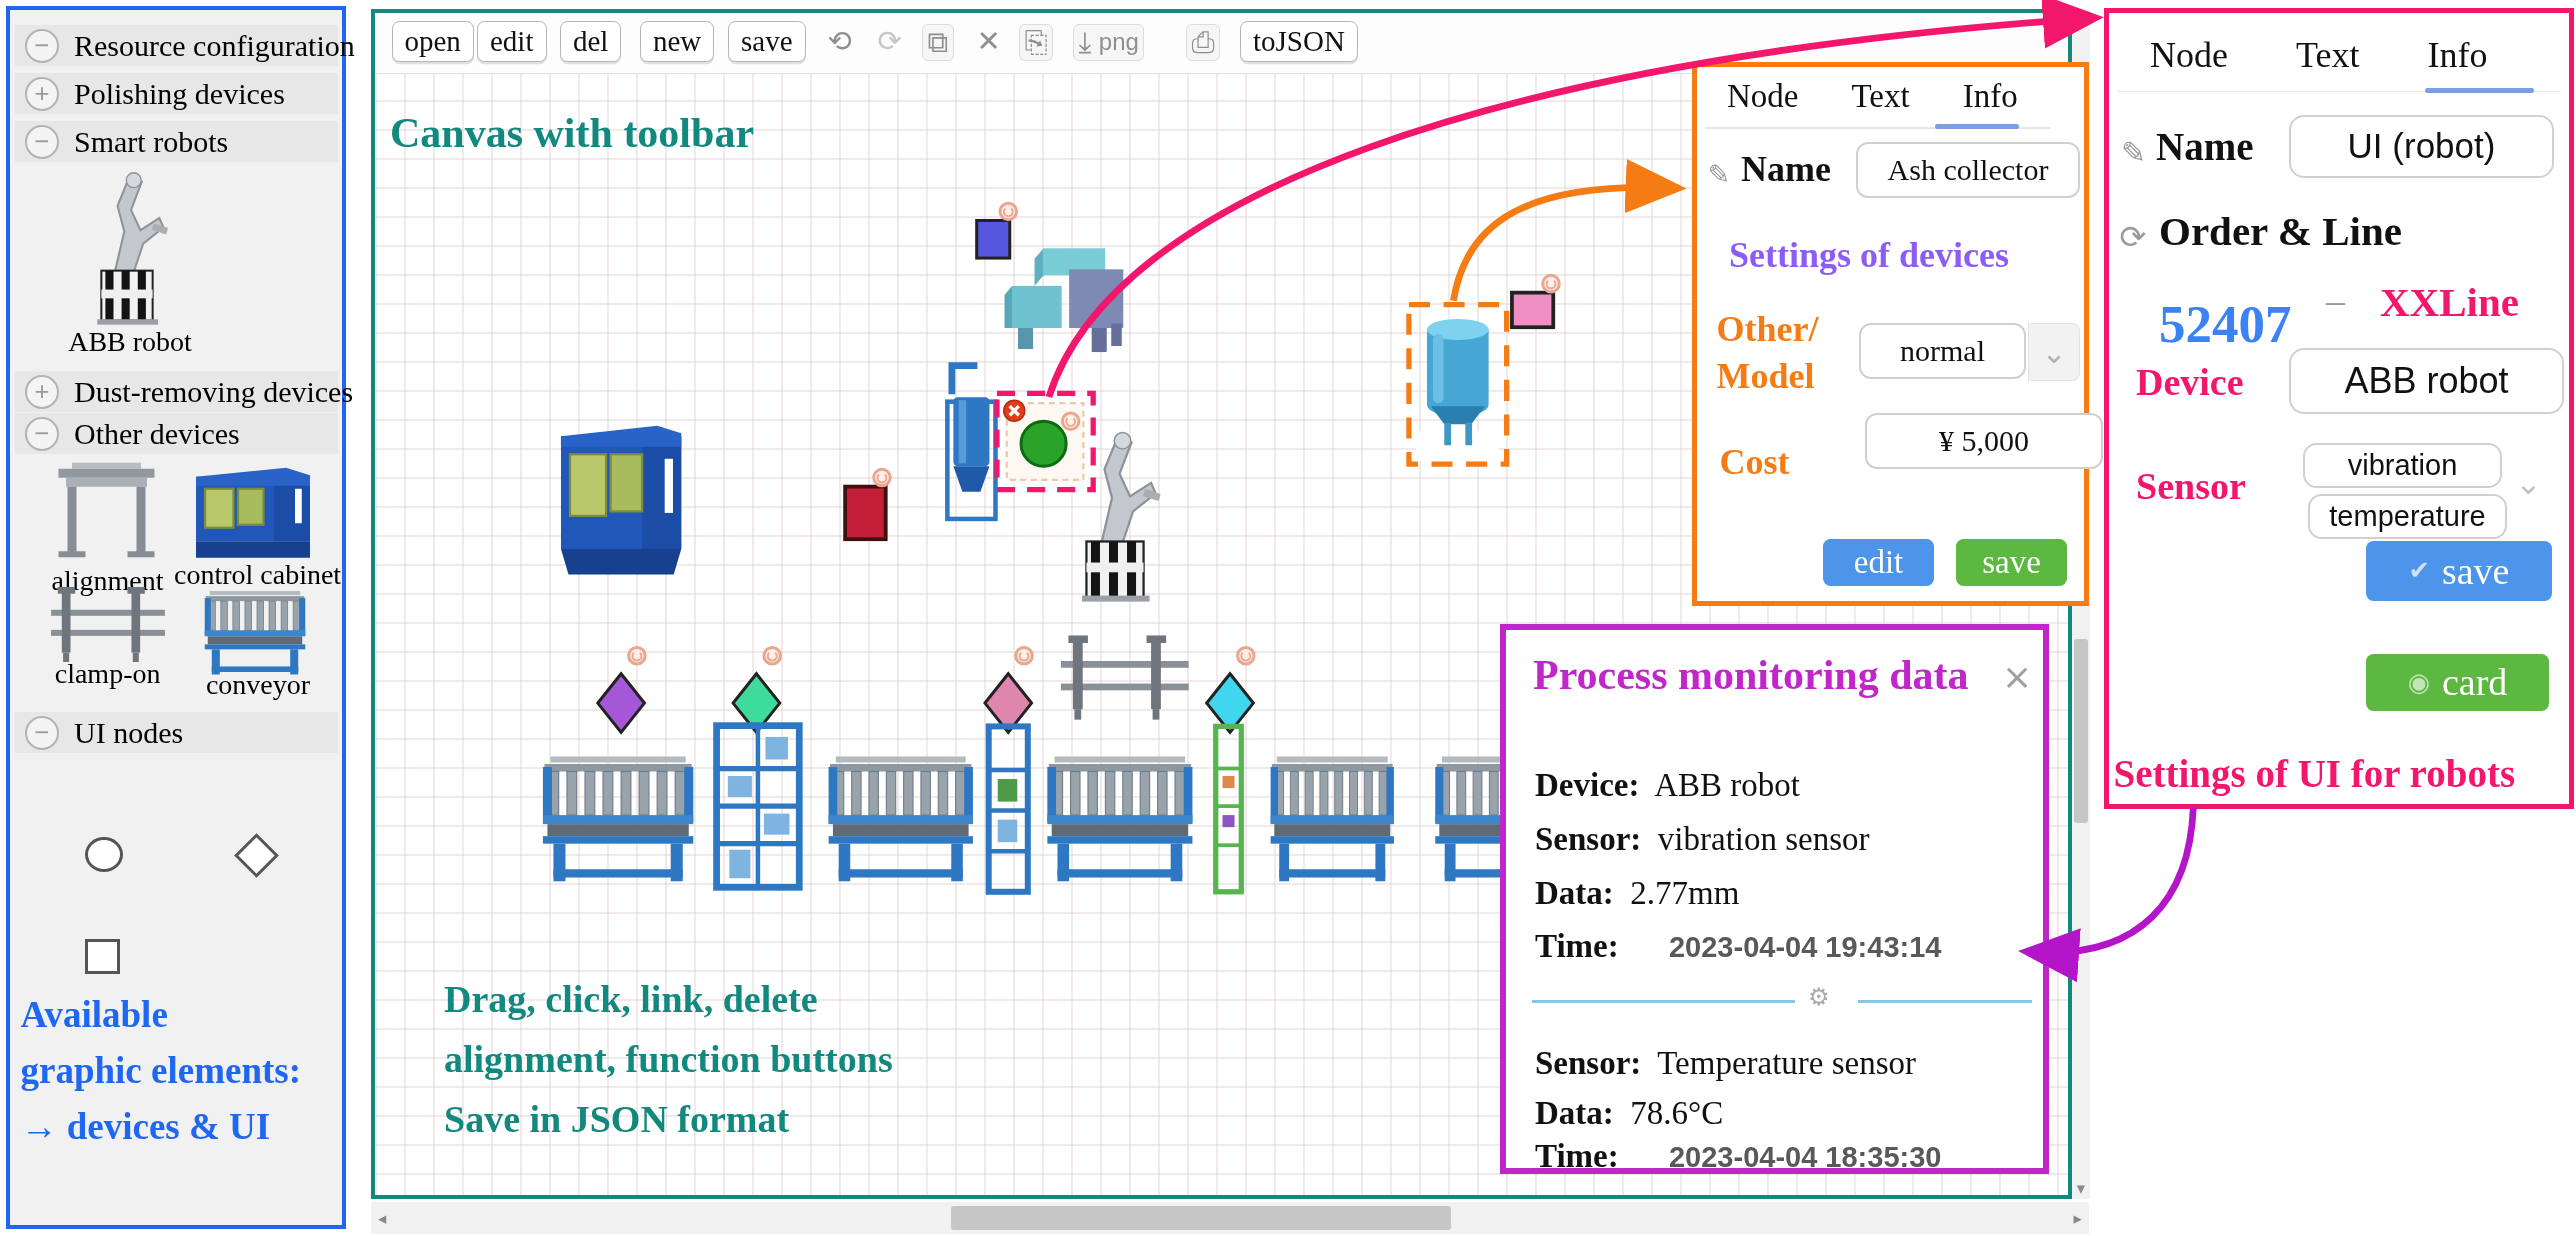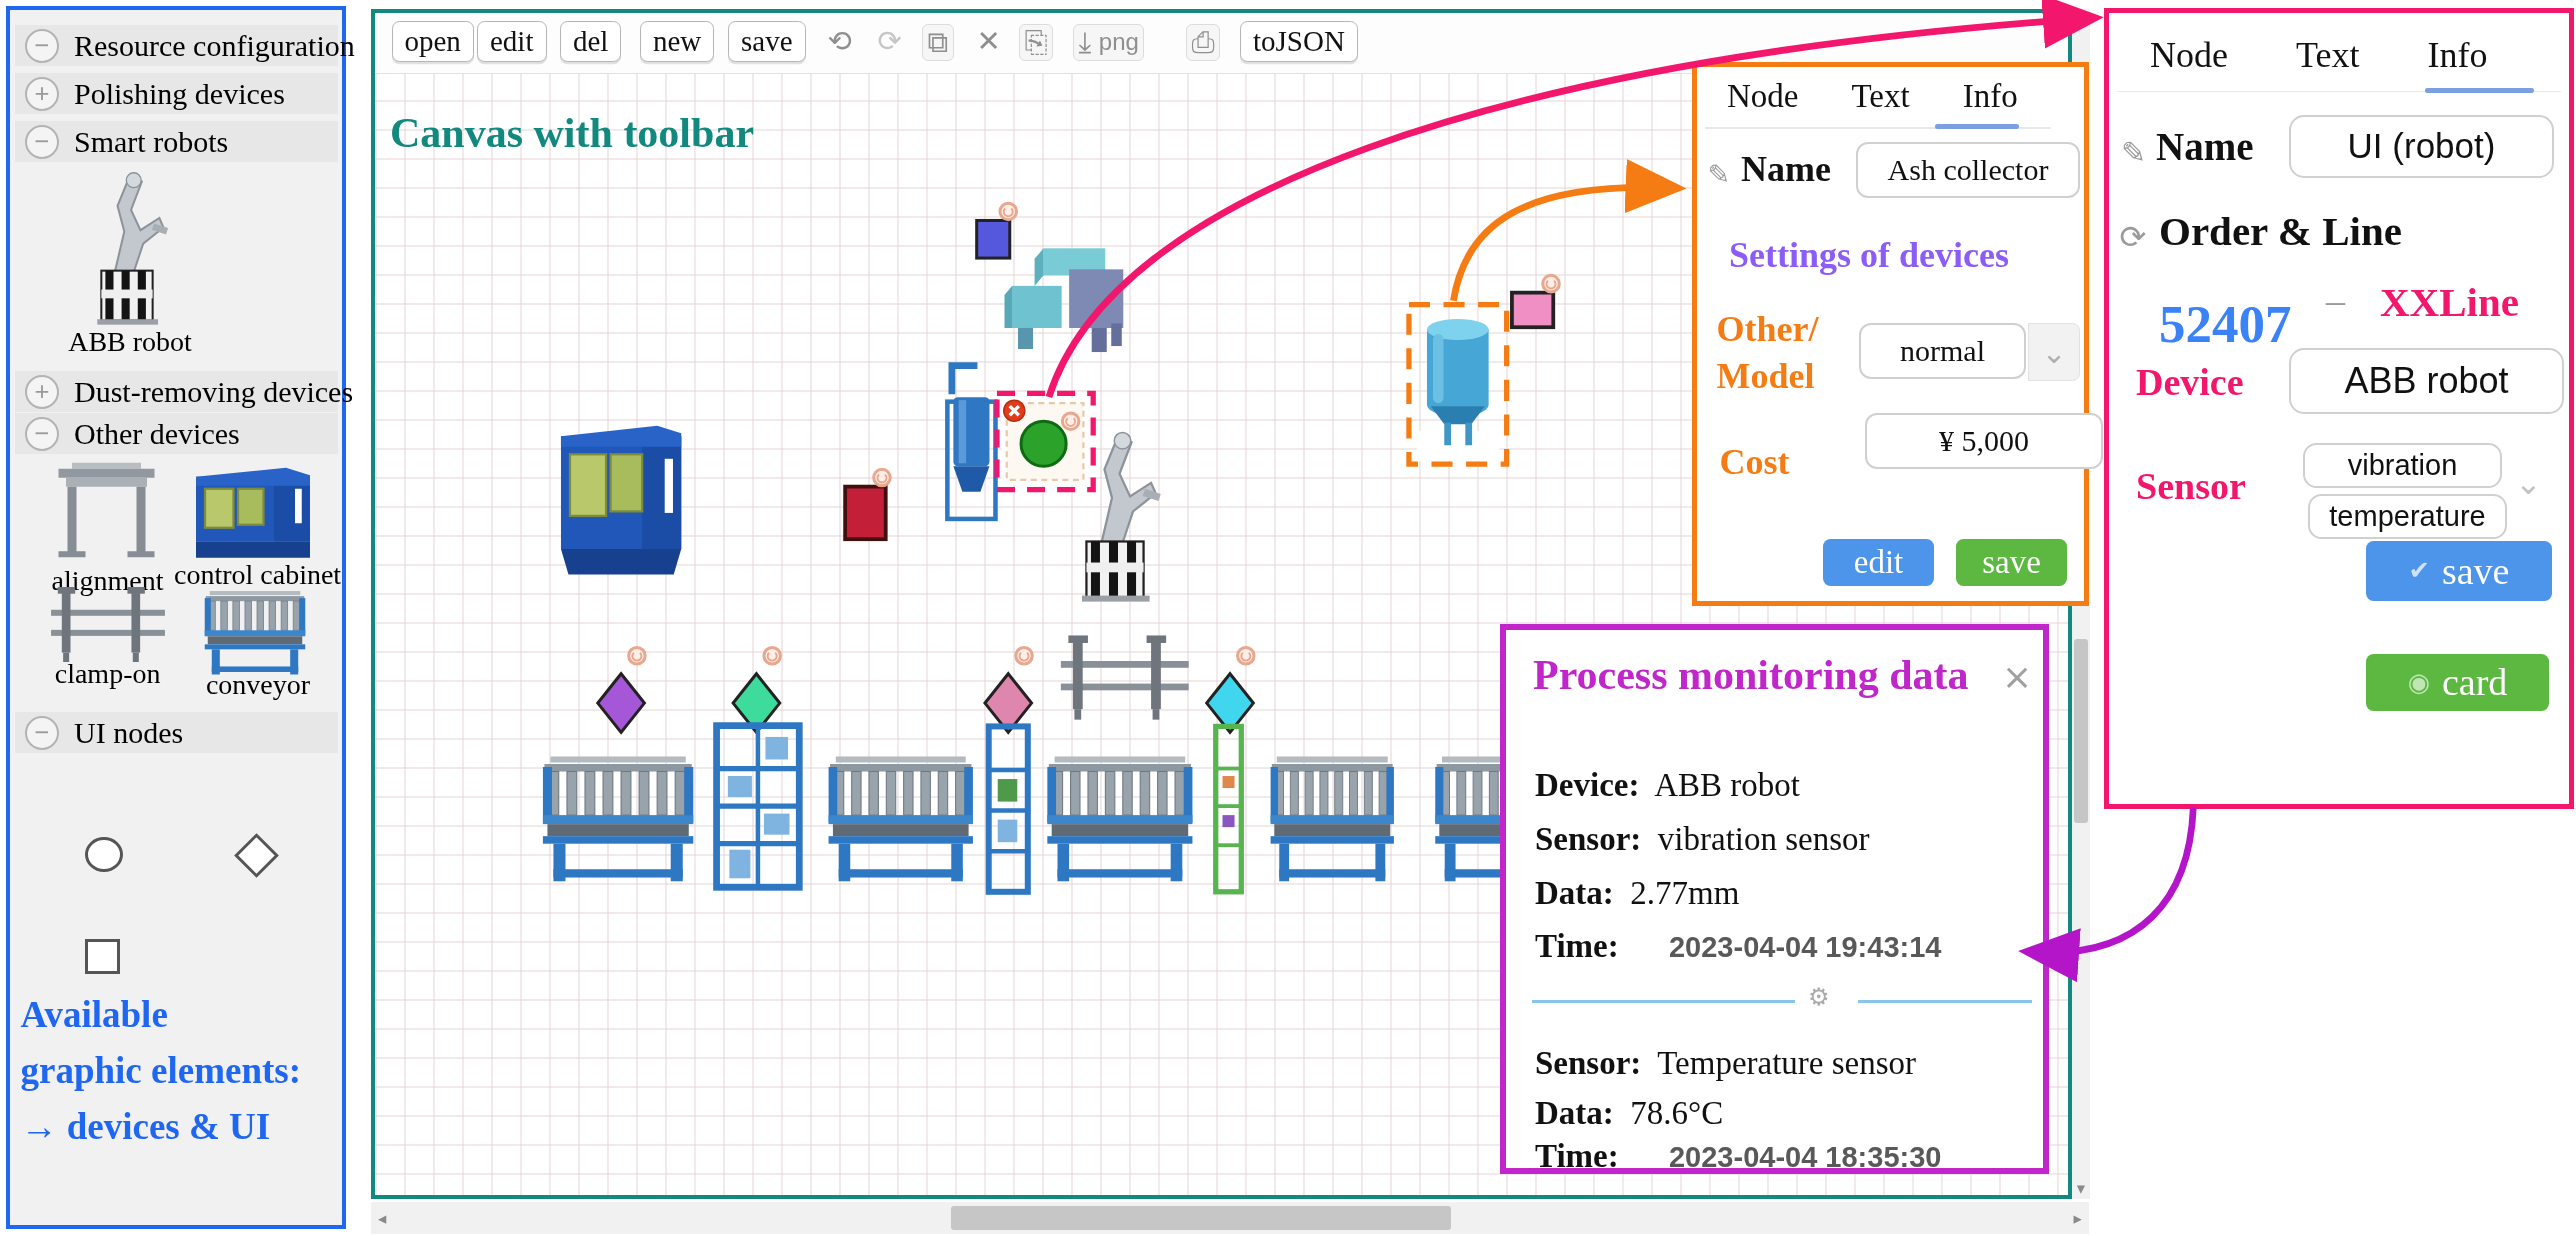--- a/index.html
+++ b/index.html
@@ -147,20 +147,25 @@
       <div class="ibtn boxed" style="left:644px;">⎘</div>
       <div class="ibtn boxed" style="left:698px;gap:7.5px;">
         <span>⤓</span>
         <span class="sans" style="font-size:24px;">png</span>
       </div>
       <div class="ibtn boxed" style="left:811px;">⎙</div>
       <div class="tbtn" style="left:865px;">toJSON</div>
     </div>
 
     <div class="cv-title">Canvas with toolbar</div>
+    <div class="cv-note">
+      <div>Drag, click, link, delete</div>
+      <div>alignment, function buttons</div>
+      <div>Save in JSON format</div>
+    </div>
 
     <svg class="abs" style="left:0;top:0;" width="1692" height="1181" viewBox="0 0 2250 1571">
       <defs>
         <g id="d-conveyor">
           <rect x="14" y="142" width="16" height="50" fill="#2e77c2"></rect>
             <rect x="170" y="142" width="16" height="50" fill="#2e77c2"></rect>
           <rect x="14" y="176" width="172" height="11" fill="#2e77c2"></rect>
           <rect x="2" y="36" width="196" height="10" fill="#8e98a1"></rect>
           <rect x="10" y="26" width="180" height="8" fill="#b3bac0"></rect>
           <rect x="8" y="46" width="13" height="58" fill="#99a3ac" stroke="#707a83" stroke-width="1.5"></rect>
@@ -450,20 +455,21 @@
 
     <div class="btn" style="left:257px;top:528px;width:186px;height:60px;background:#4d94eb;font-size:38px;">
       <span style="font-size:25.6px;color:#cfe3f8;">✔</span>
       <span>save</span>
     </div>
     <div class="btn" style="left:257px;top:641px;width:183px;height:57px;background:#5cb840;font-size:38px;">
       <span style="font-size:25.6px;color:#bfe6b4;">◉</span>
       <span>card</span>
     </div>
 
+    <div class="abs" style="left:4.5px;top:738px;width:456px;font-size:39px;font-weight:bold;color:#f2176d;white-space:nowrap;">Settings of UI for robots</div>
   </div>
 
   <div id="mon-popup" class="abs">
     <div class="abs" style="left:27px;top:21px;font-size:42px;font-weight:bold;color:#c026c9;">Process monitoring data</div>
     <div class="abs" style="left:496px;top:25.6px;font-size:36px;color:#a0a0a0;font-family:'DejaVu Sans',sans-serif;">×</div>
 
     <div class="mon-row" style="top:137px;">
       <b>Device:</b>&nbsp;
       <span>ABB robot</span></div>
     <div class="mon-row" style="top:191px;">

